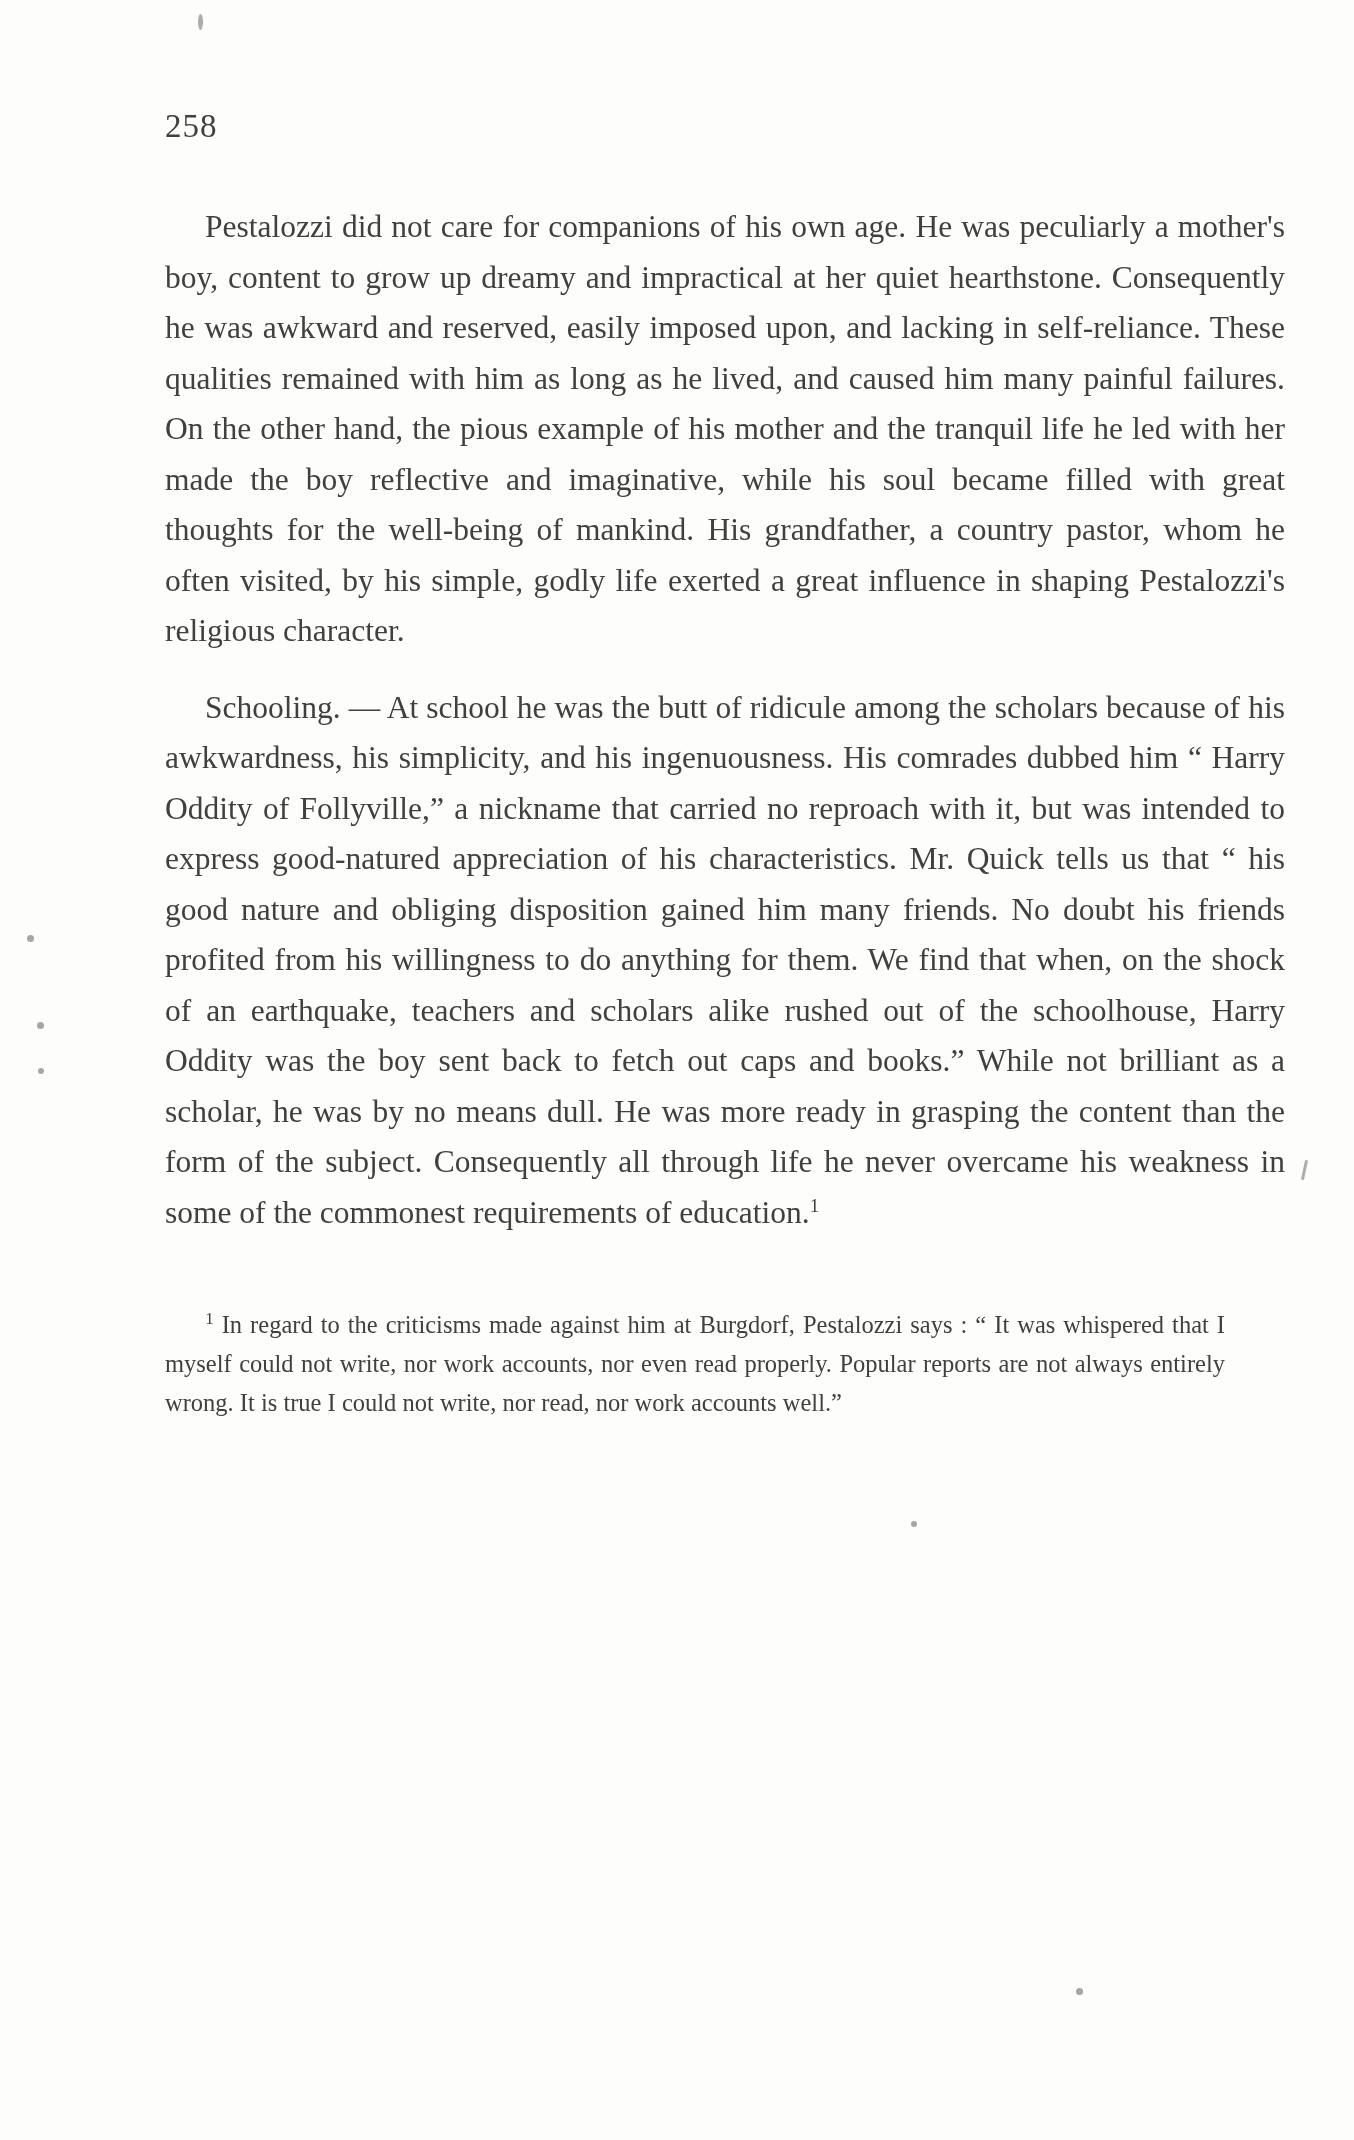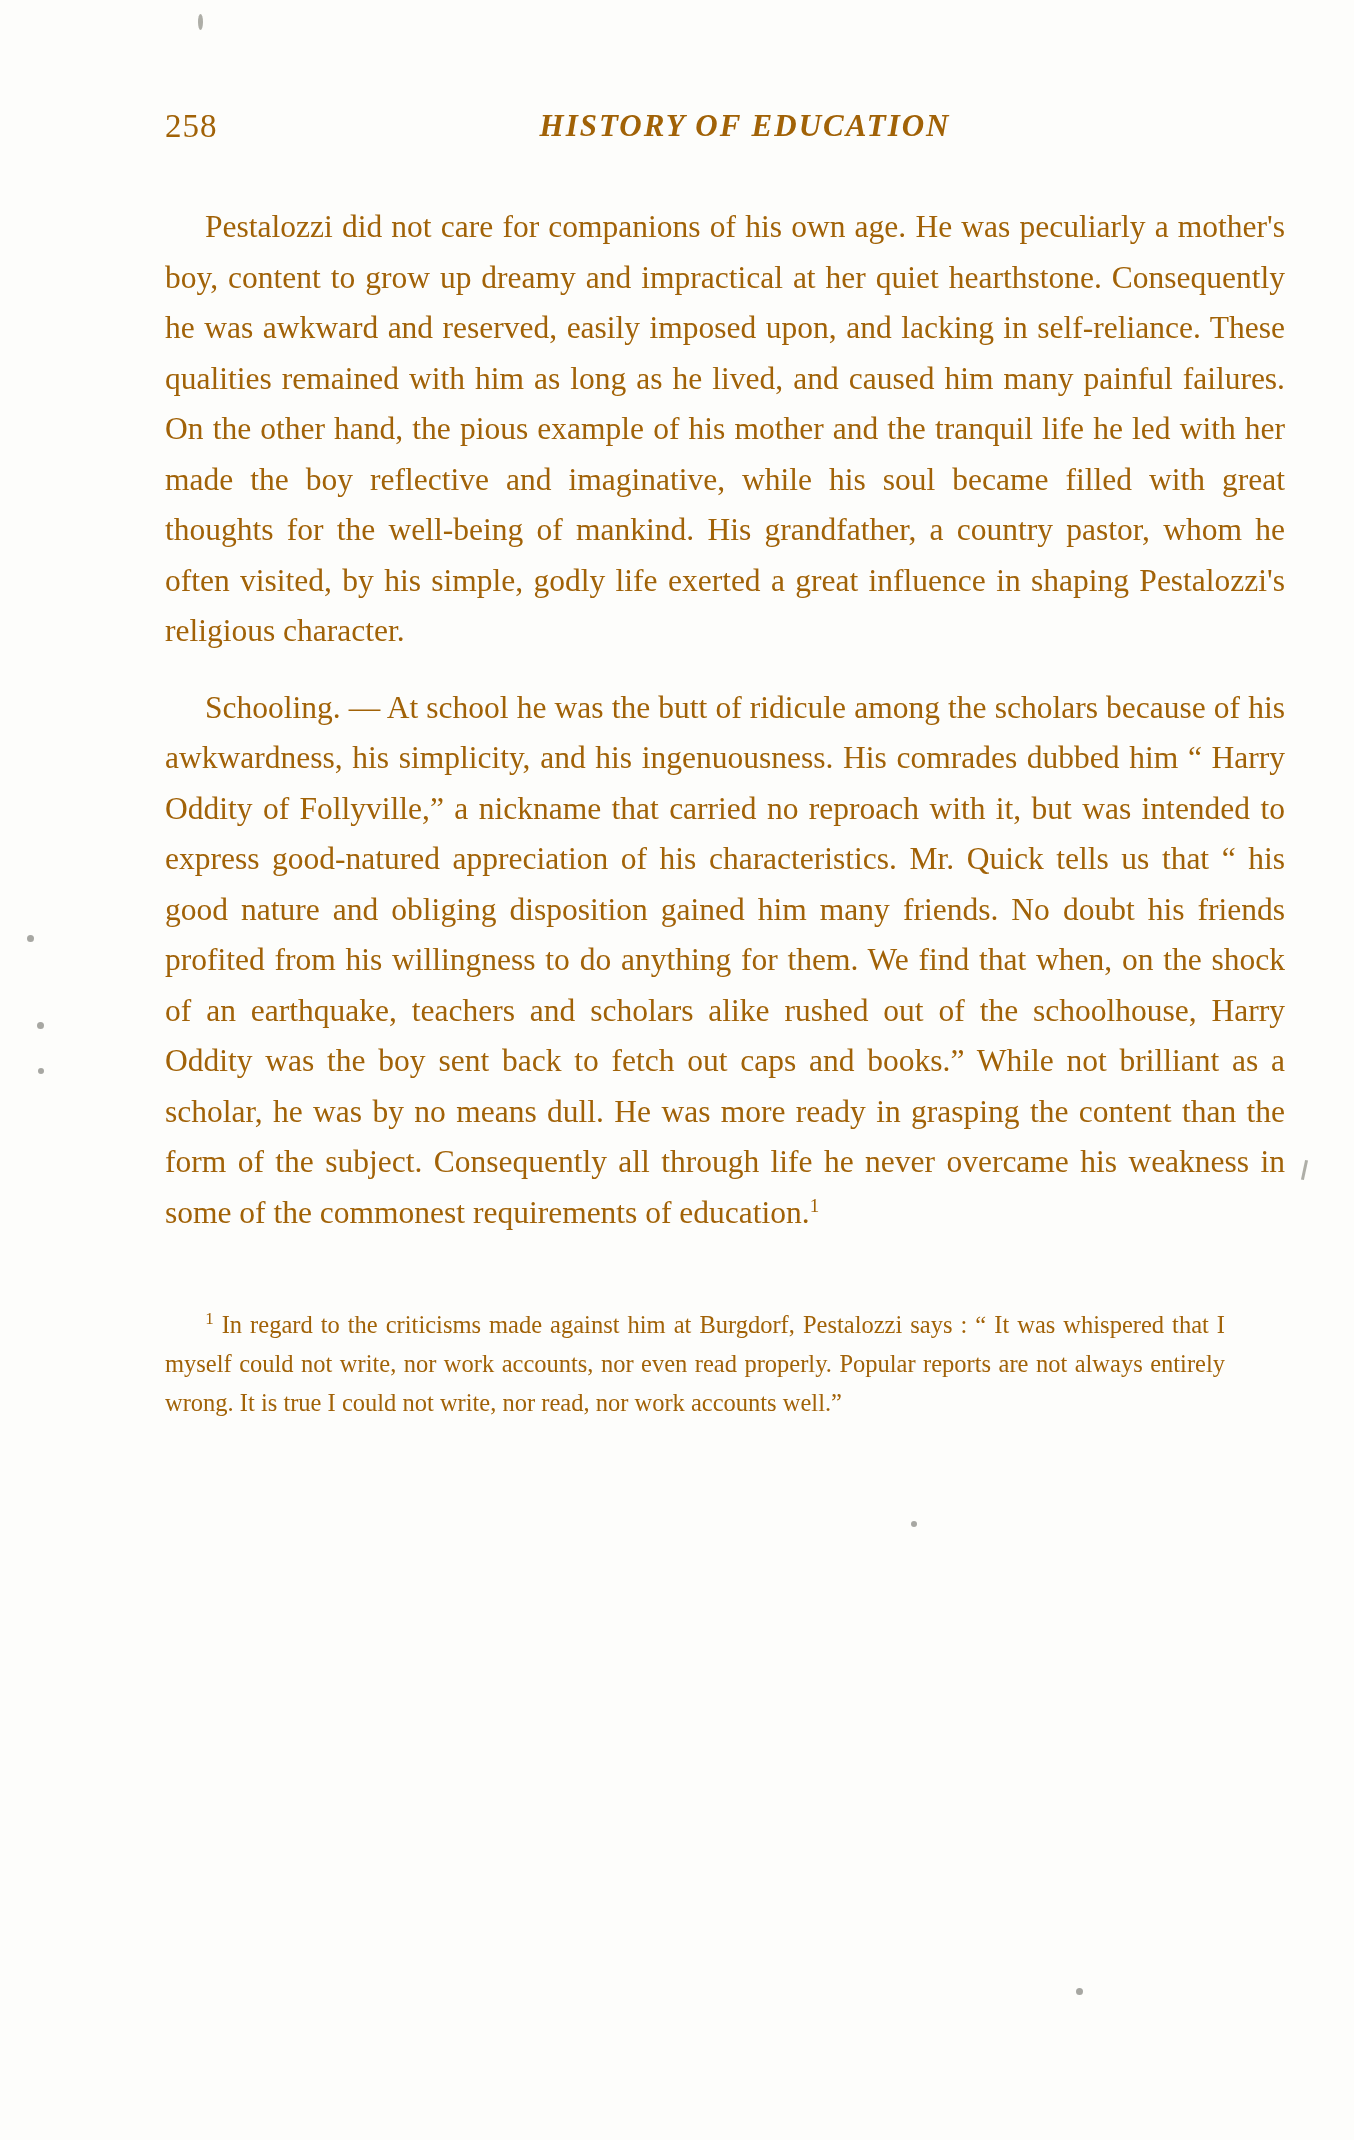--- a/index.html
+++ b/index.html
@@ -6,21 +6,21 @@
     margin: 0;
     padding: 0;
     background: #ffffff;
   }
   .page {
     position: relative;
     width: 1354px;
     height: 2140px;
     background: #fdfdfb;
     font-family: "Liberation Serif", serif;
-    color: #a16207;
+    color: #404040;
     overflow: hidden;
   }
   .content {
     position: absolute;
     left: 165px;
     top: 100px;
     width: 1120px;
   }
   .header {
     position: relative;
@@ -109,21 +109,20 @@
   <div class="speck" style="left:37px; top:1022px; width:7px; height:7px;"></div>
   <div class="speck" style="left:38px; top:1068px; width:6px; height:6px;"></div>
   <div class="tick" style="left:1303px; top:1160px; width:3px; height:20px; transform:rotate(12deg);"></div>
   <div class="speck" style="left:911px; top:1521px; width:6px; height:6px;"></div>
   <div class="speck" style="left:1076px; top:1988px; width:7px; height:7px;"></div>
 
   <div class="content">
 
     <div class="header">
       <div class="folio">258</div>
-      <div class="running-head">HISTORY OF EDUCATION</div>
     </div>
 
     <div class="body-text">
 
       <p class="indent">Pestalozzi did not care for companions of his own age. He was peculiarly a mother's boy, content to grow up dreamy and impractical at her quiet hearthstone. Consequently he was awkward and reserved, easily imposed upon, and lacking in self-reliance. These qualities remained with him as long as he lived, and caused him many painful failures. On the other hand, the pious example of his mother and the tranquil life he led with her made the boy reflective and imaginative, while his soul became filled with great thoughts for the well-being of mankind. His grandfather, a country pastor, whom he often visited, by his simple, godly life exerted a great influence in shaping Pestalozzi's religious character.</p>
 
       <p class="indent"><span class="runin">Schooling.</span><span> — At school he was the butt of ridicule among the scholars because of his awkwardness, his simplicity, and his ingenuousness. His comrades dubbed him “ Harry Oddity of Follyville,” a nickname that carried no reproach with it, but was intended to express good-natured appreciation of his characteristics. Mr. Quick tells us that “ his good nature and obliging disposition gained him many friends. No doubt his friends profited from his willingness to do anything for them. We find that when, on the shock of an earthquake, teachers and scholars alike rushed out of the schoolhouse, Harry Oddity was the boy sent back to fetch out caps and books.” While not brilliant as a scholar, he was by no means dull. He was more ready in grasping the </span><span class="it">content</span><span> than the </span><span class="it">form</span><span> of the subject. Consequently all through life he never overcame his weakness in some of the commonest requirements of education.</span><sup>1</sup></p>
 
     </div>
 

